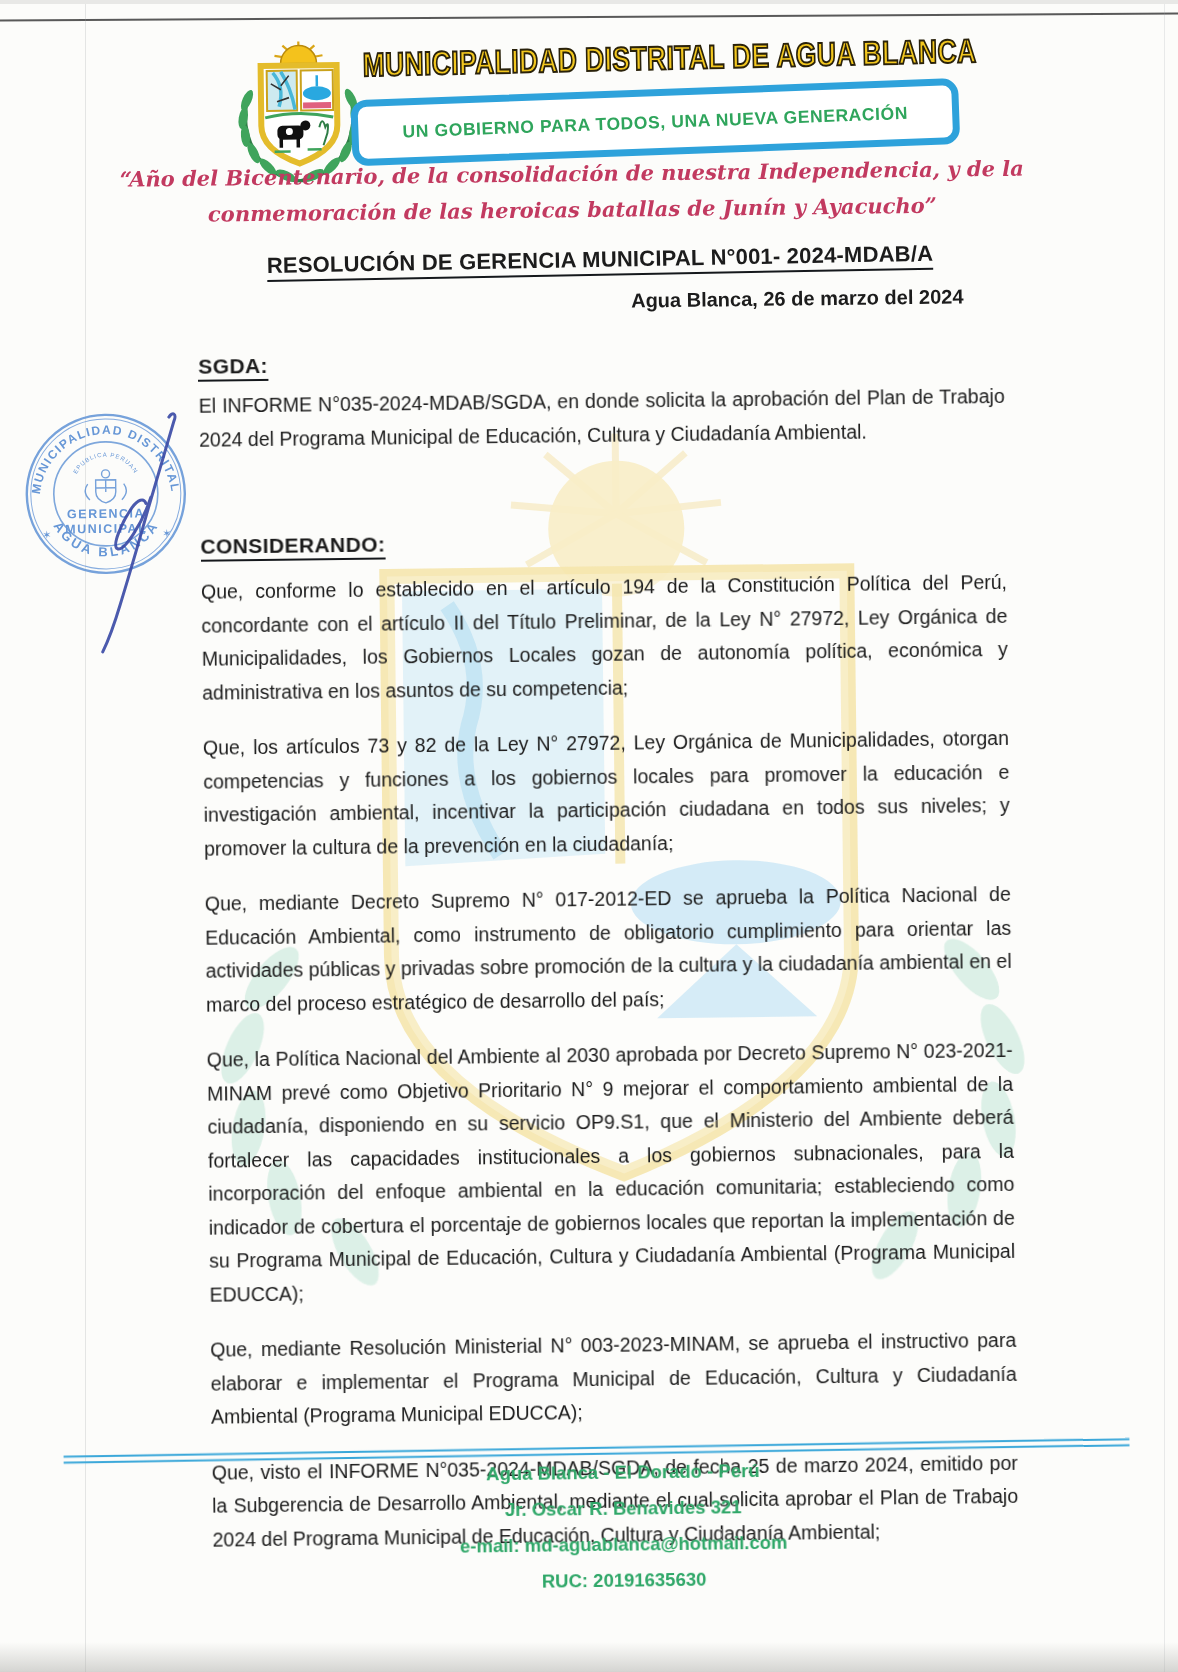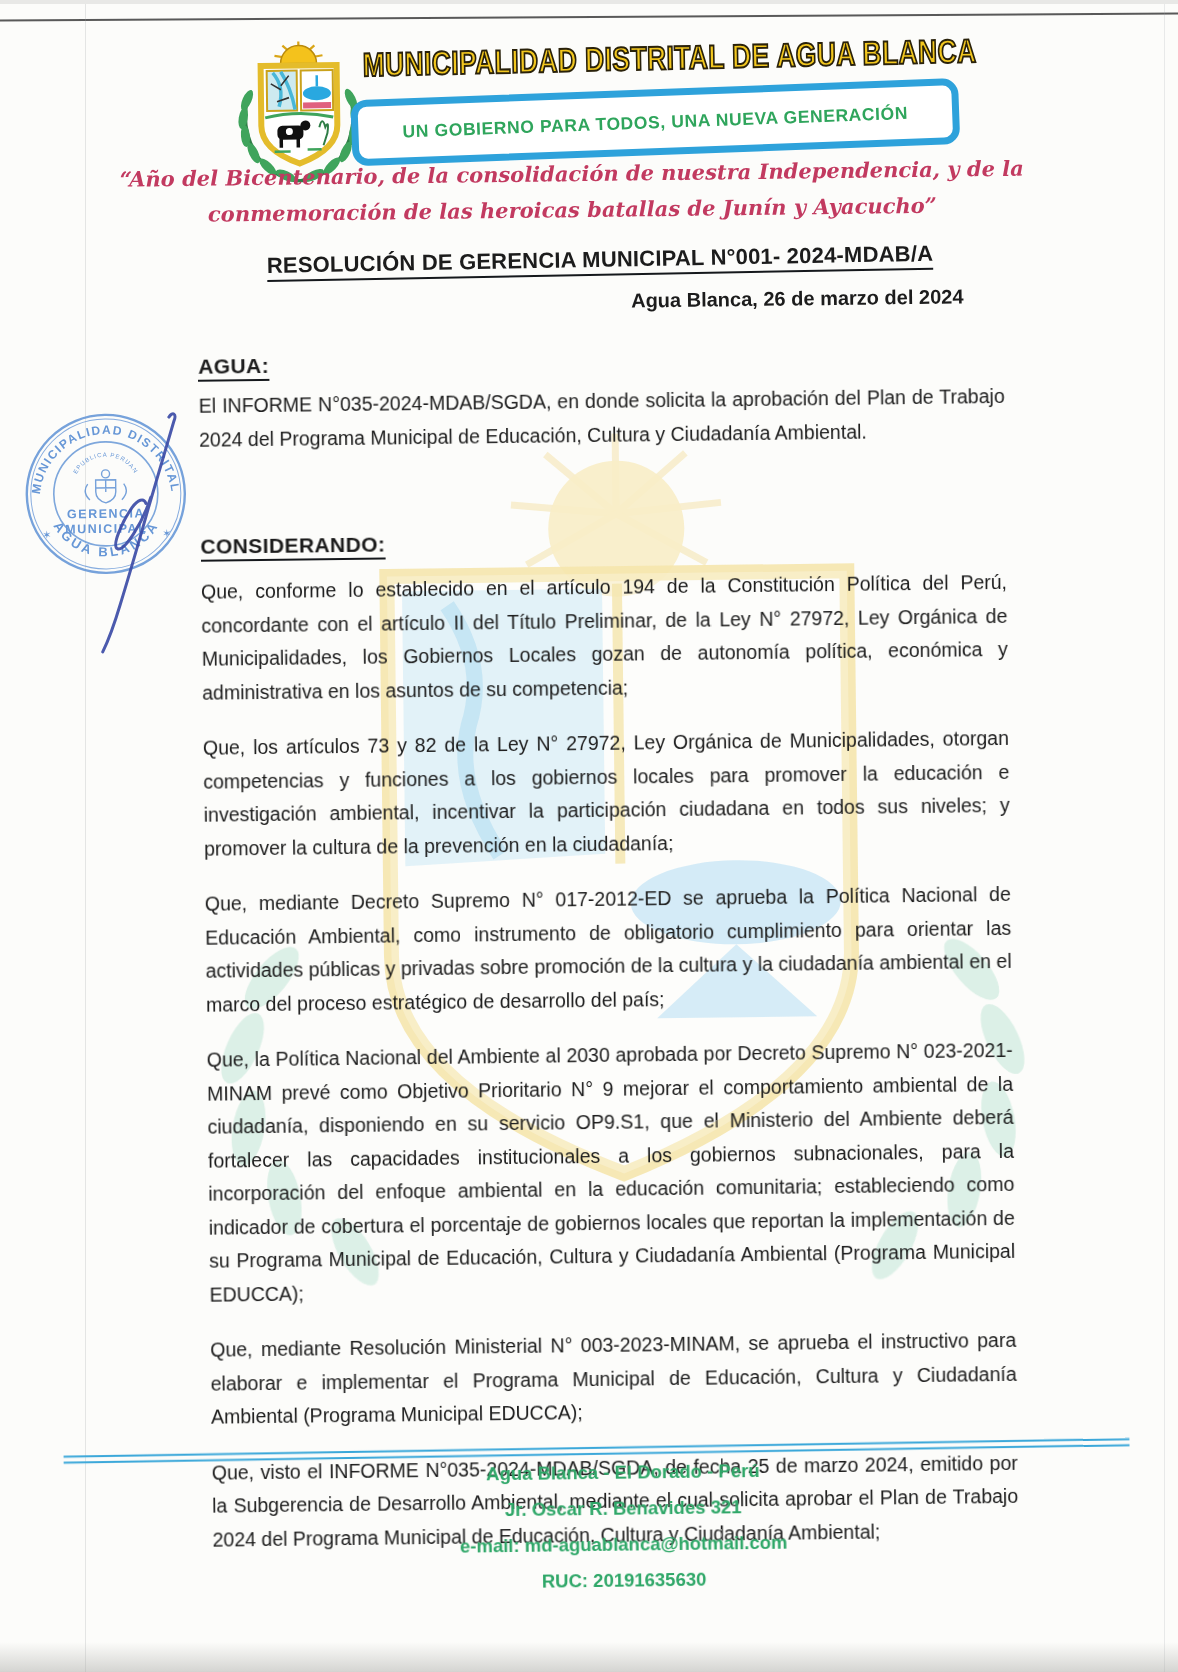--- a/index.html
+++ b/index.html
@@ -204,21 +204,21 @@
       <text x="24" y="136" font-size="11" fill="#5b8fd4">✶</text>
       <text x="144" y="136" font-size="11" fill="#5b8fd4">✶</text>
 
       <g stroke="#2c3da0" stroke-width="3" fill="none" stroke-linecap="round" opacity=".92">
         <path d="M 152 16 C 156 10 160 13 157 20 C 150 42 140 75 130 108 C 120 142 110 175 101 203 C 96 219 90 236 83 250"></path>
         <path d="M 133 96 C 124 122 106 150 99 147 C 93 144 104 120 114 106 C 120 98 126 96 128 102"></path>
       </g>
     </svg>
 
     <div class="doc-col">
-      <div><span class="heading h-visto">AGUA:</span></div>
+      <div><span class="heading h-visto">SGDA:</span></div>
       <p class="para visto-para">El INFORME N°035-2024-MDAB/SGDA, en donde solicita la aprobación del Plan de Trabajo 2024 del Programa Municipal de Educación, Cultura y Ciudadanía Ambiental.</p>
 
       <div><span class="heading h-considerando">CONSIDERANDO:</span></div>
       <p class="para">Que, conforme lo establecido en el artículo 194 de la Constitución Política del Perú, concordante con el artículo II del Título Preliminar, de la Ley N° 27972, Ley Orgánica de Municipalidades, los Gobiernos Locales gozan de autonomía política, económica y administrativa en los asuntos de su competencia;</p>
       <p class="para">Que, los artículos 73 y 82 de la Ley N° 27972, Ley Orgánica de Municipalidades, otorgan competencias y funciones a los gobiernos locales para promover la educación e investigación ambiental, incentivar la participación ciudadana en todos sus niveles; y promover la cultura de la prevención en la ciudadanía;</p>
       <p class="para">Que, mediante Decreto Supremo N° 017-2012-ED se aprueba la Política Nacional de Educación Ambiental, como instrumento de obligatorio cumplimiento para orientar las actividades públicas y privadas sobre promoción de la cultura y la ciudadanía ambiental en el marco del proceso estratégico de desarrollo del país;</p>
       <p class="para">Que, la Política Nacional del Ambiente al 2030 aprobada por Decreto Supremo N° 023-2021-MINAM prevé como Objetivo Prioritario N° 9 mejorar el comportamiento ambiental de la ciudadanía, disponiendo en su servicio OP9.S1, que el Ministerio del Ambiente deberá fortalecer las capacidades institucionales a los gobiernos subnacionales, para la incorporación del enfoque ambiental en la educación comunitaria; estableciendo como indicador de cobertura el porcentaje de gobiernos locales que reportan la implementación de su Programa Municipal de Educación, Cultura y Ciudadanía Ambiental (Programa Municipal EDUCCA);</p>
       <p class="para">Que, mediante Resolución Ministerial N° 003-2023-MINAM, se aprueba el instructivo para elaborar e implementar el Programa Municipal de Educación, Cultura y Ciudadanía Ambiental (Programa Municipal EDUCCA);</p>
       <p class="para">Que, visto el INFORME N°035-2024-MDAB/SGDA, de fecha 25 de marzo 2024, emitido por la Subgerencia de Desarrollo Ambiental, mediante el cual solicita aprobar el Plan de Trabajo 2024 del Programa Municipal de Educación, Cultura y Ciudadanía Ambiental;</p>
     </div>

